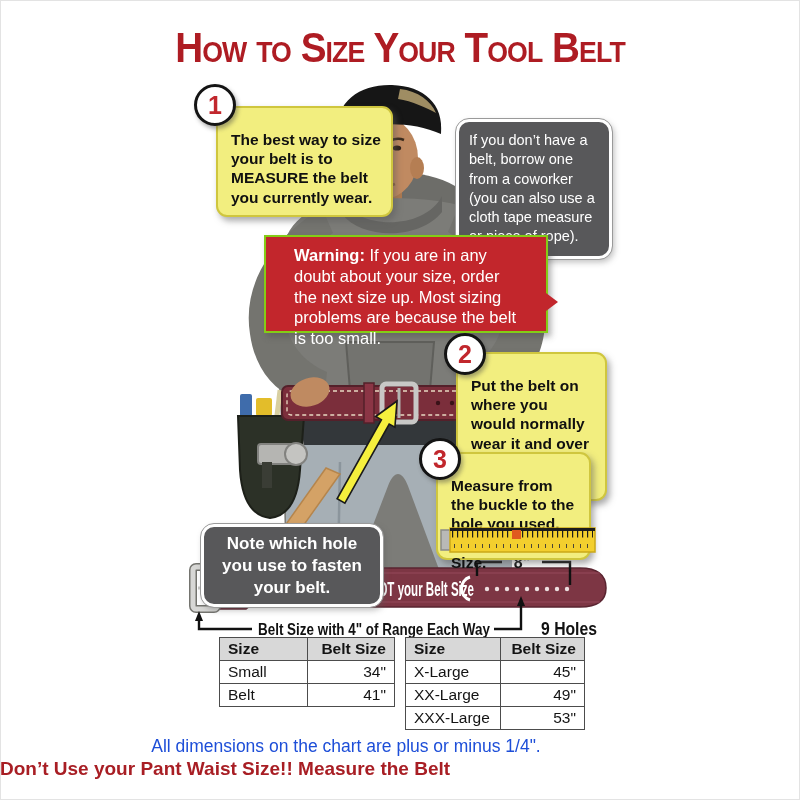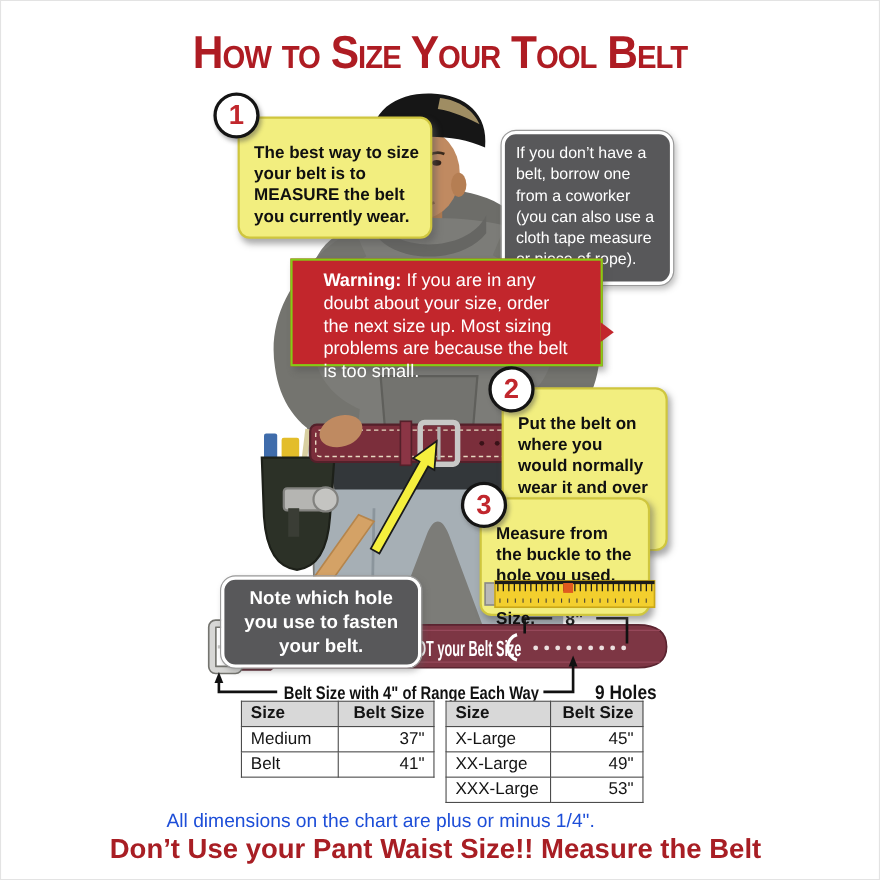--- a/index.html
+++ b/index.html
@@ -32,22 +32,22 @@
   
   .sizes{position:absolute;border-collapse:collapse;background:#fff;z-index:5;
          font-size:15.5px;color:#141414;}
   .sizes th,.sizes td{border:1.5px solid #4c4c4c;height:22px;padding:0 8px;}
   .sizes th{background:#d8d8d8;font-weight:bold;text-align:left;}
   .sizes th.c,.sizes td.c{text-align:right;}
   .sizes td{text-align:left;}
   
   .foot1{position:absolute;top:736px;left:0;width:692px;text-align:center;
          font-size:17.5px;color:#1d4ed8;z-index:5;}
-  .foot2{position:absolute;top:758px;left:0;width:692px;text-align:right;
-         font-size:25px;font-weight:bold;color:#a81e24;z-index:5;}
+  .foot2{position:absolute;top:758px;left:0;width:692px;text-align:left;
+         font-size:19px;font-weight:bold;color:#a81e24;z-index:5;}
 </style>
 </head>
 <body>
 
 <div id="page">
 
   <div class="title">How to Size Your Tool Belt</div>
 
   <svg class="abs" style="left:225px;top:80px;z-index:1;" width="350" height="492" viewBox="225 80 350 492">
     <ellipse cx="397" cy="220" rx="82" ry="48" fill="#6d6d69"></ellipse>
@@ -205,22 +205,22 @@
     <text x="541" y="635" textLength="56" lengthAdjust="spacingAndGlyphs" font-size="18" font-weight="bold" fill="#111" font-family="Liberation Sans, sans-serif">9 Holes</text>
   </svg>
 
   <table class="sizes" style="left:219px;top:637px;width:176px;">
     <tbody>
         <tr>
       <th style="width:50%">Size</th>
       <th class="c">Belt Size</th>
     </tr>
     <tr>
-      <td>Medium</td>
-      <td class="c">37"</td>
+      <td>Small</td>
+      <td class="c">34"</td>
     </tr>
     <tr>
       <td>Belt</td>
       <td class="c">41"</td>
     </tr>
   </tbody>
     </table>
 
   <table class="sizes" style="left:405px;top:637px;width:180px;">
     <tbody>

